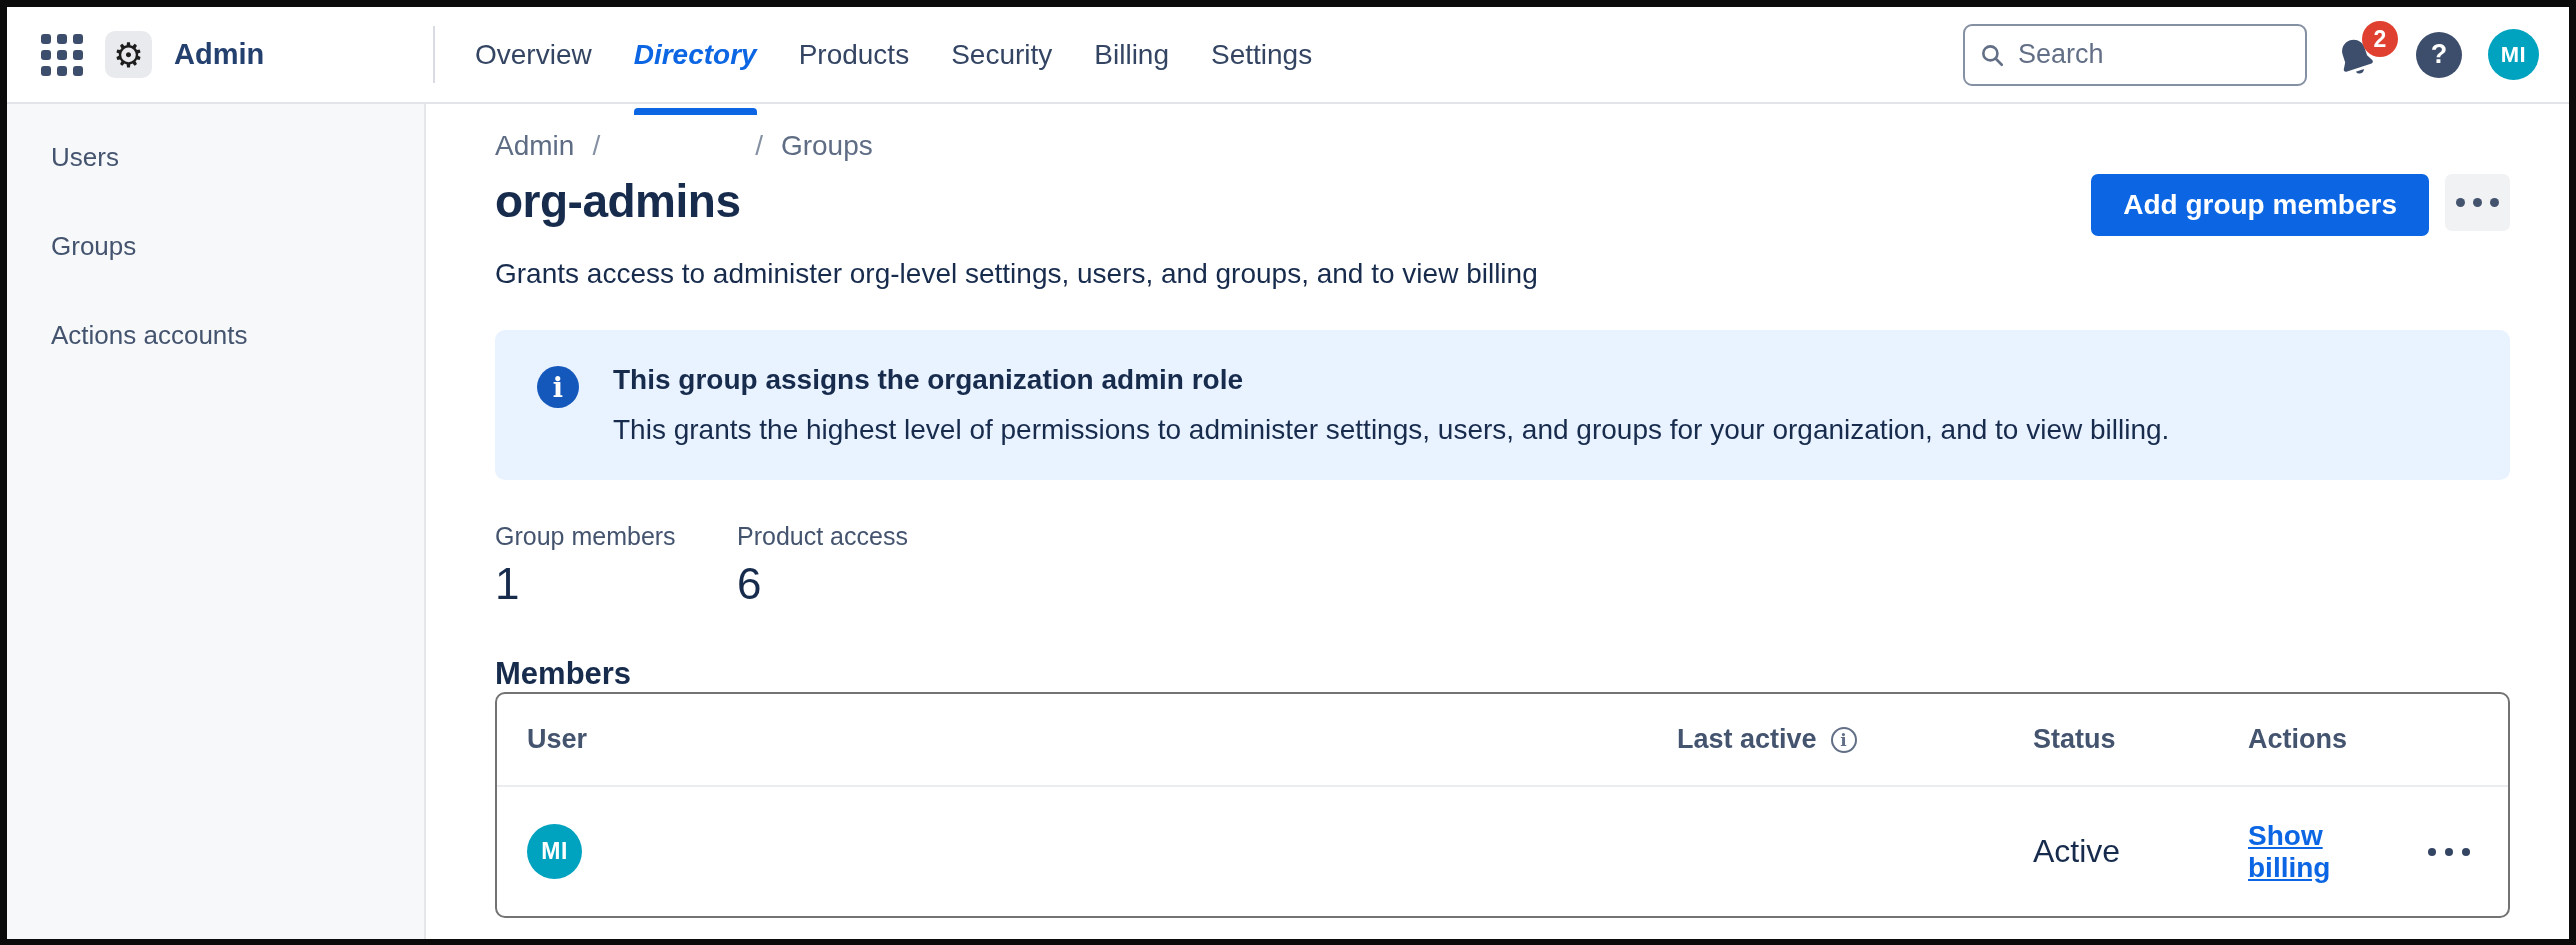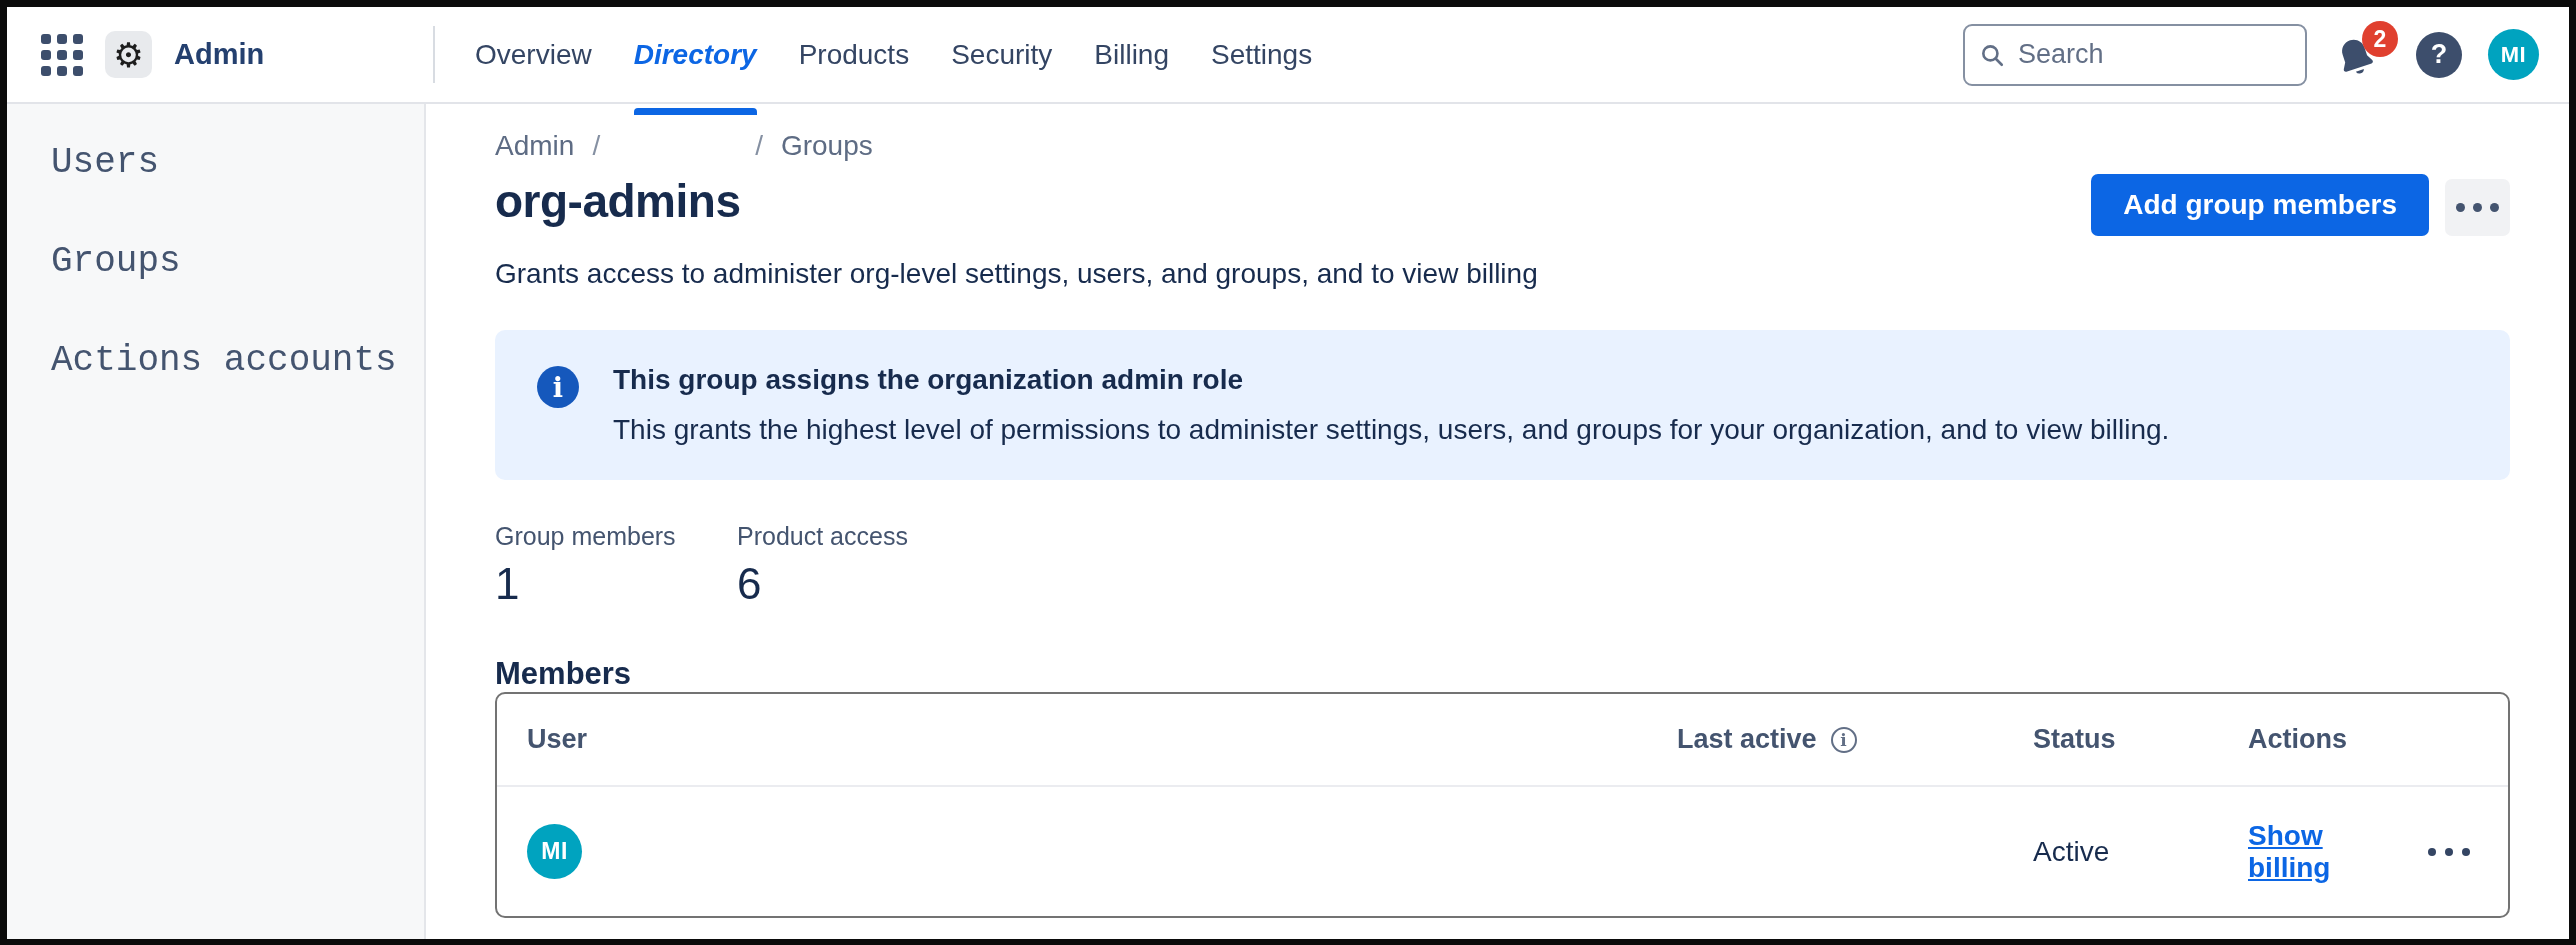--- a/index.html
+++ b/index.html
@@ -31,31 +31,31 @@
   .search-input::placeholder{color:#626F86;}
   .bell-wrap{position:relative; width:57px; height:59px; cursor:pointer;}
   .bell-wrap svg{position:absolute; left:0; bottom:2px; transform:rotate(-18deg);}
   .badge{position:absolute; top:-4px; right:-8px; min-width:36px; height:36px; border-radius:18px; background:var(--badge-red); color:#fff; font-size:23px; font-weight:700; display:flex; align-items:center; justify-content:center;}
   .help-circle{width:46px; height:46px; border-radius:50%; background:var(--icon-navy); color:#fff; font-size:27px; font-weight:700; display:flex; align-items:center; justify-content:center; cursor:pointer;}
   .avatar{width:51px; height:51px; border-radius:50%; background:var(--avatar-teal); color:#fff; font-size:22px; font-weight:700; display:flex; align-items:center; justify-content:center; letter-spacing:0.5px; cursor:pointer;}
 
   
   .body-row{flex:1; display:flex; min-height:0;}
   .sidebar{width:419px; flex:0 0 419px; background:#F7F8F9; border-right:2px solid #E4E6EA; padding-top:30px;}
-  .side-item{font-size:36px; color:#44546F; padding:8px 20px 8px 44px; margin-bottom:42px; cursor:pointer;font-family:Liberation Mono, monospace;}
+  .side-item{font-size:26px; color:#44546F; padding:8px 20px 8px 44px; margin-bottom:42px; cursor:pointer;}
   .content{flex:1; padding:26px 59px 0 69px; background:#fff; overflow:hidden;}
 
   .breadcrumb{display:flex; align-items:center; gap:18px; font-size:28px; color:#5E6C84;}
   .crumb{cursor:pointer;}
   .crumb-sep{color:#8590A2;}
   .crumb-blank{width:119px; height:28px; display:inline-block;}
 
   .title-row{display:flex; align-items:flex-start; margin-top:12px;}
   .page-title{font-size:46px; font-weight:700; color:var(--text-primary); letter-spacing:-0.5px;}
-  .title-actions{margin-left:auto; display:flex; align-items:flex-end; gap:16px;}
+  .title-actions{margin-left:auto; display:flex; align-items:flex-start; gap:16px;}
   .btn-primary{background:var(--accent); color:#fff; font-size:28px; font-weight:600; border:none; border-radius:7px; padding:15px 32px; cursor:pointer; font-family:inherit;}
   .btn-more{width:65px; height:57px; background:#F1F2F4; border:none; border-radius:7px; display:flex; align-items:center; justify-content:center; gap:8px; cursor:pointer;}
   .dot{width:9px; height:9px; border-radius:50%; background:#44546F; display:inline-block;}
   .dot.sm{width:8px; height:8px; background:#344563;}
 
   .description{margin-top:22px; font-size:28px; color:var(--text-primary);}
 
   .banner{margin-top:40px; background:var(--banner-bg); border-radius:10px; padding:34px 42px; display:flex; gap:34px; align-items:flex-start;}
   .info-badge{width:42px; height:42px; flex:0 0 42px; border-radius:50%; background:var(--banner-icon); color:#fff; display:flex; align-items:center; justify-content:center; font-size:27px; font-weight:700; font-family:"DejaVu Serif",serif; margin-top:2px;}
   .banner-title{font-size:28px; font-weight:700; color:var(--text-primary);}
@@ -70,21 +70,21 @@
 
   .card{border:2px solid #737373; border-radius:10px; background:#fff;}
   .thead{display:flex; align-items:center; height:93px; padding:0 30px; font-size:27px; font-weight:700; color:#44546F; border-bottom:2px solid #EBECF0;}
   .trow{display:flex; align-items:center; height:129px; padding:0 30px;}
   .col-user{flex:1; display:flex; align-items:center;}
   .col-last{width:356px; flex:0 0 356px; display:flex; align-items:center; gap:14px;}
   .col-status{width:215px; flex:0 0 215px;}
   .col-actions{width:230px; flex:0 0 230px; display:flex; align-items:center;}
   .info-outline{width:26px; height:26px; border:2px solid #626F86; border-radius:50%; color:#626F86; font-size:17px; font-weight:700; display:flex; align-items:center; justify-content:center; font-family:"DejaVu Serif",serif; cursor:pointer;}
   .row-avatar{width:55px; height:55px; border-radius:50%; background:var(--avatar-teal); color:#fff; font-size:23px; font-weight:700; display:flex; align-items:center; justify-content:center; letter-spacing:0.5px;}
-  .status-text{font-size:28px; color:var(--text-primary);}
+  .status-text{font-size:32px; color:var(--text-primary);}
   .link{font-size:28px; font-weight:700; color:var(--link); text-decoration:underline; cursor:pointer;}
   .row-more{margin-left:47px; display:flex; gap:9px; background:none; border:none; cursor:pointer; padding:8px;}
 </style>
 </head>
 <body>
 
 <div class="frame">
 
   <header class="topbar">
     <div class="brand">

